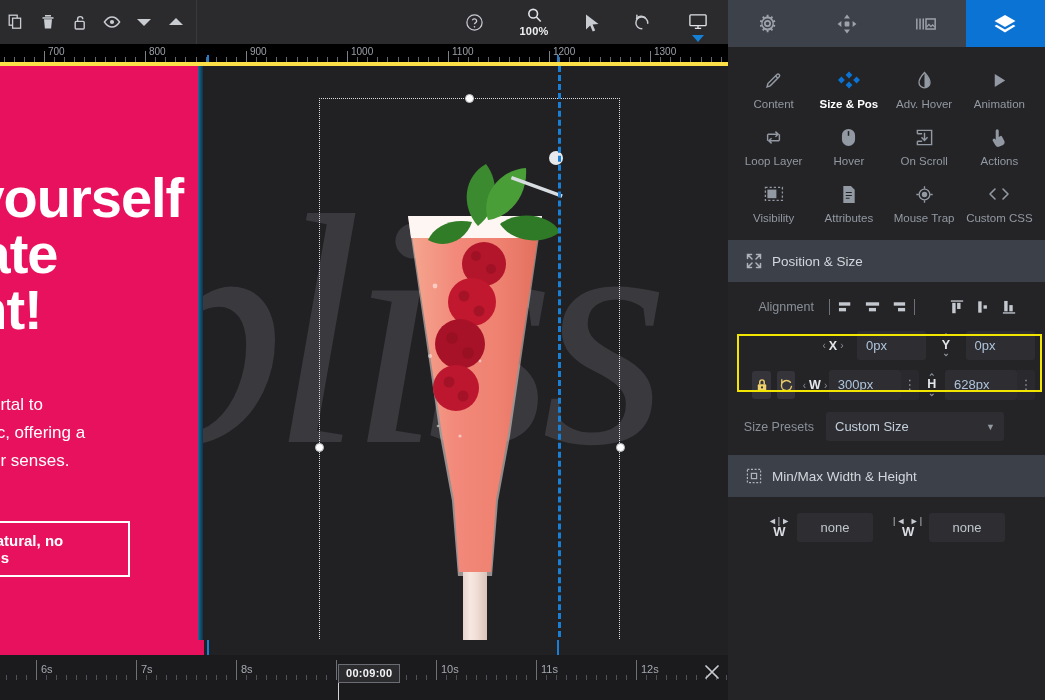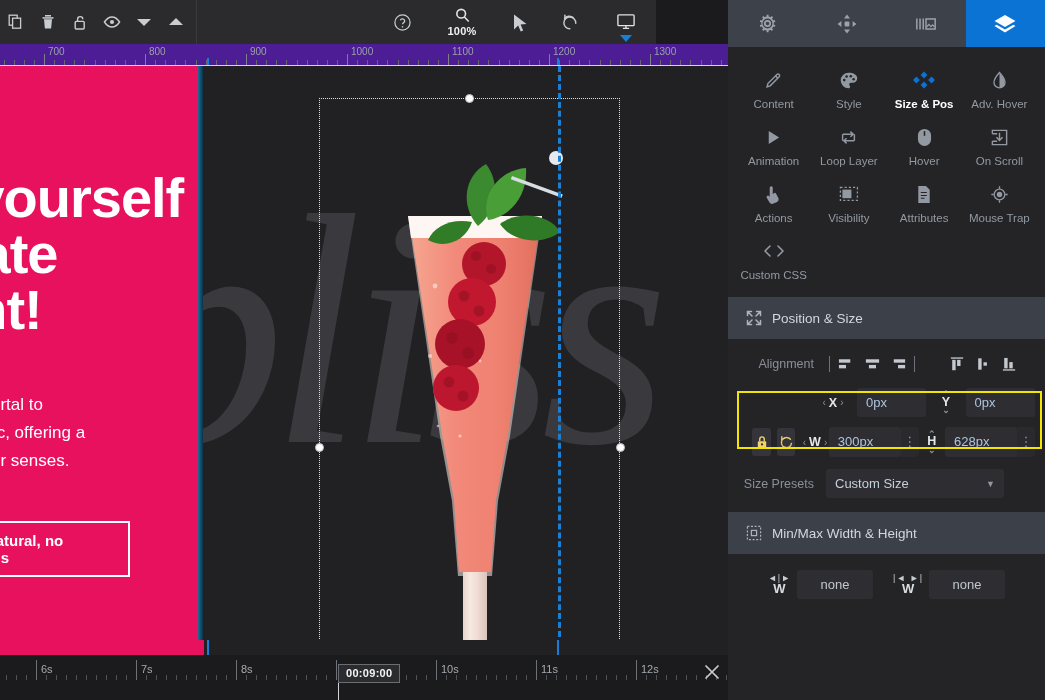--- a/index.html
+++ b/index.html
@@ -6,21 +6,21 @@
   html, body {
     width: 1045px; height: 700px;
     background: #1b1b1d;
     font-family: "Liberation Sans", sans-serif;
     overflow: hidden;
   }
   #root { position: relative; width: 1045px; height: 700px; }
 
   
   .toolbar {
-    position: absolute; left: 0; top: 0; width: 656px; height: 44px;
+    position: absolute; left: 0; top: 0; width: 728px; height: 44px;
     background: #2b2b2e;
     display: flex; align-items: center;
   }
   .tb-group { display: flex; align-items: center; height: 44px; }
   .tb-btn {
     width: 32px; height: 44px;
     display: flex; align-items: center; justify-content: center;
     color: #c9ccd1;
   }
   .tb-btn svg { display: block; }
@@ -37,22 +37,22 @@
   }
   .mon-caret {
     position: absolute; bottom: 2px; left: 50%; transform: translateX(-50%);
     width: 0; height: 0; border-left: 6px solid transparent;
     border-right: 6px solid transparent; border-top: 7px solid #1480d6;
   }
 
   
   .ruler {
     position: absolute; left: 0; top: 44px; width: 728px; height: 22px;
-    background: #4c1d95; overflow: hidden;
-    border-bottom: 1px solid #fde047;
+    background: #000000; overflow: hidden;
+    border-bottom: 4px solid #fde047;
   }
   .ruler-tick { position: absolute; bottom: 0; width: 1px; background: #63666c; }
   .ruler-tick.major { height: 11px; background: #7c8088; }
   .ruler-tick.minor { height: 5px; }
   .ruler-num {
     position: absolute; top: 2px; font-size: 10px; color: #9aa0a8;
     font-family: "Liberation Sans", sans-serif; white-space: nowrap;
   }
   .ruler-marker { position: absolute; bottom: 0; width: 2px; height: 7px; background: #1a7fd4; }
 
@@ -647,32 +647,20 @@
 
       <div class="rp-cell">
         <span class="ic">
           <svg width="19" height="19" viewBox="0 0 20 20" fill="none" stroke="currentColor" stroke-width="1.5">
             <path d="M3.2 16.8 L4.1 13.2 L13.6 3.7 a1.7 1.7 0 0 1 2.4 2.4 L6.5 15.6 z"></path>
             <path d="M12.2 5.2 L14.6 7.6"></path>
           </svg>
         </span>
         <span class="lb">Content</span>
       </div>
-      <div class="rp-cell">
-        <span class="ic">
-          <svg width="19" height="19" viewBox="0 0 20 20" fill="currentColor">
-            <path d="M10 1.8a8.2 8.2 0 0 0 0 16.4c1 0 1.7-.8 1.7-1.7 0-.5-.2-.9-.5-1.2-.3-.3-.5-.7-.5-1.2 0-.9.8-1.7 1.7-1.7h2a4.8 4.8 0 0 0 4.8-4.8c0-3.8-4.1-5.8-9.2-5.8z"></path>
-            <circle cx="5.5" cy="9.6" r="1.35" fill="#242427"></circle>
-              <circle cx="8" cy="5.8" r="1.35" fill="#242427"></circle>
-            <circle cx="12.4" cy="5.5" r="1.35" fill="#242427"></circle>
-              <circle cx="15.4" cy="8.6" r="1.35" fill="#242427"></circle>
-          </svg>
-        </span>
-        <span class="lb">Style</span>
-      </div>
       <div class="rp-cell active">
         <span class="ic">
           <svg width="22" height="20" viewBox="0 0 22 20" fill="#0b73d4">
             <path d="M11 1.4 L14.4 5 L11 8.6 L7.6 5 z"></path>
             <path d="M11 11.4 L14.4 15 L11 18.6 L7.6 15 z"></path>
             <path d="M3.4 6.4 L6.8 10 L3.4 13.6 L0 10 z"></path>
             <path d="M18.6 6.4 L22 10 L18.6 13.6 L15.2 10 z"></path>
           </svg>
         </span>
         <span class="lb">Size &amp; Pos</span>

